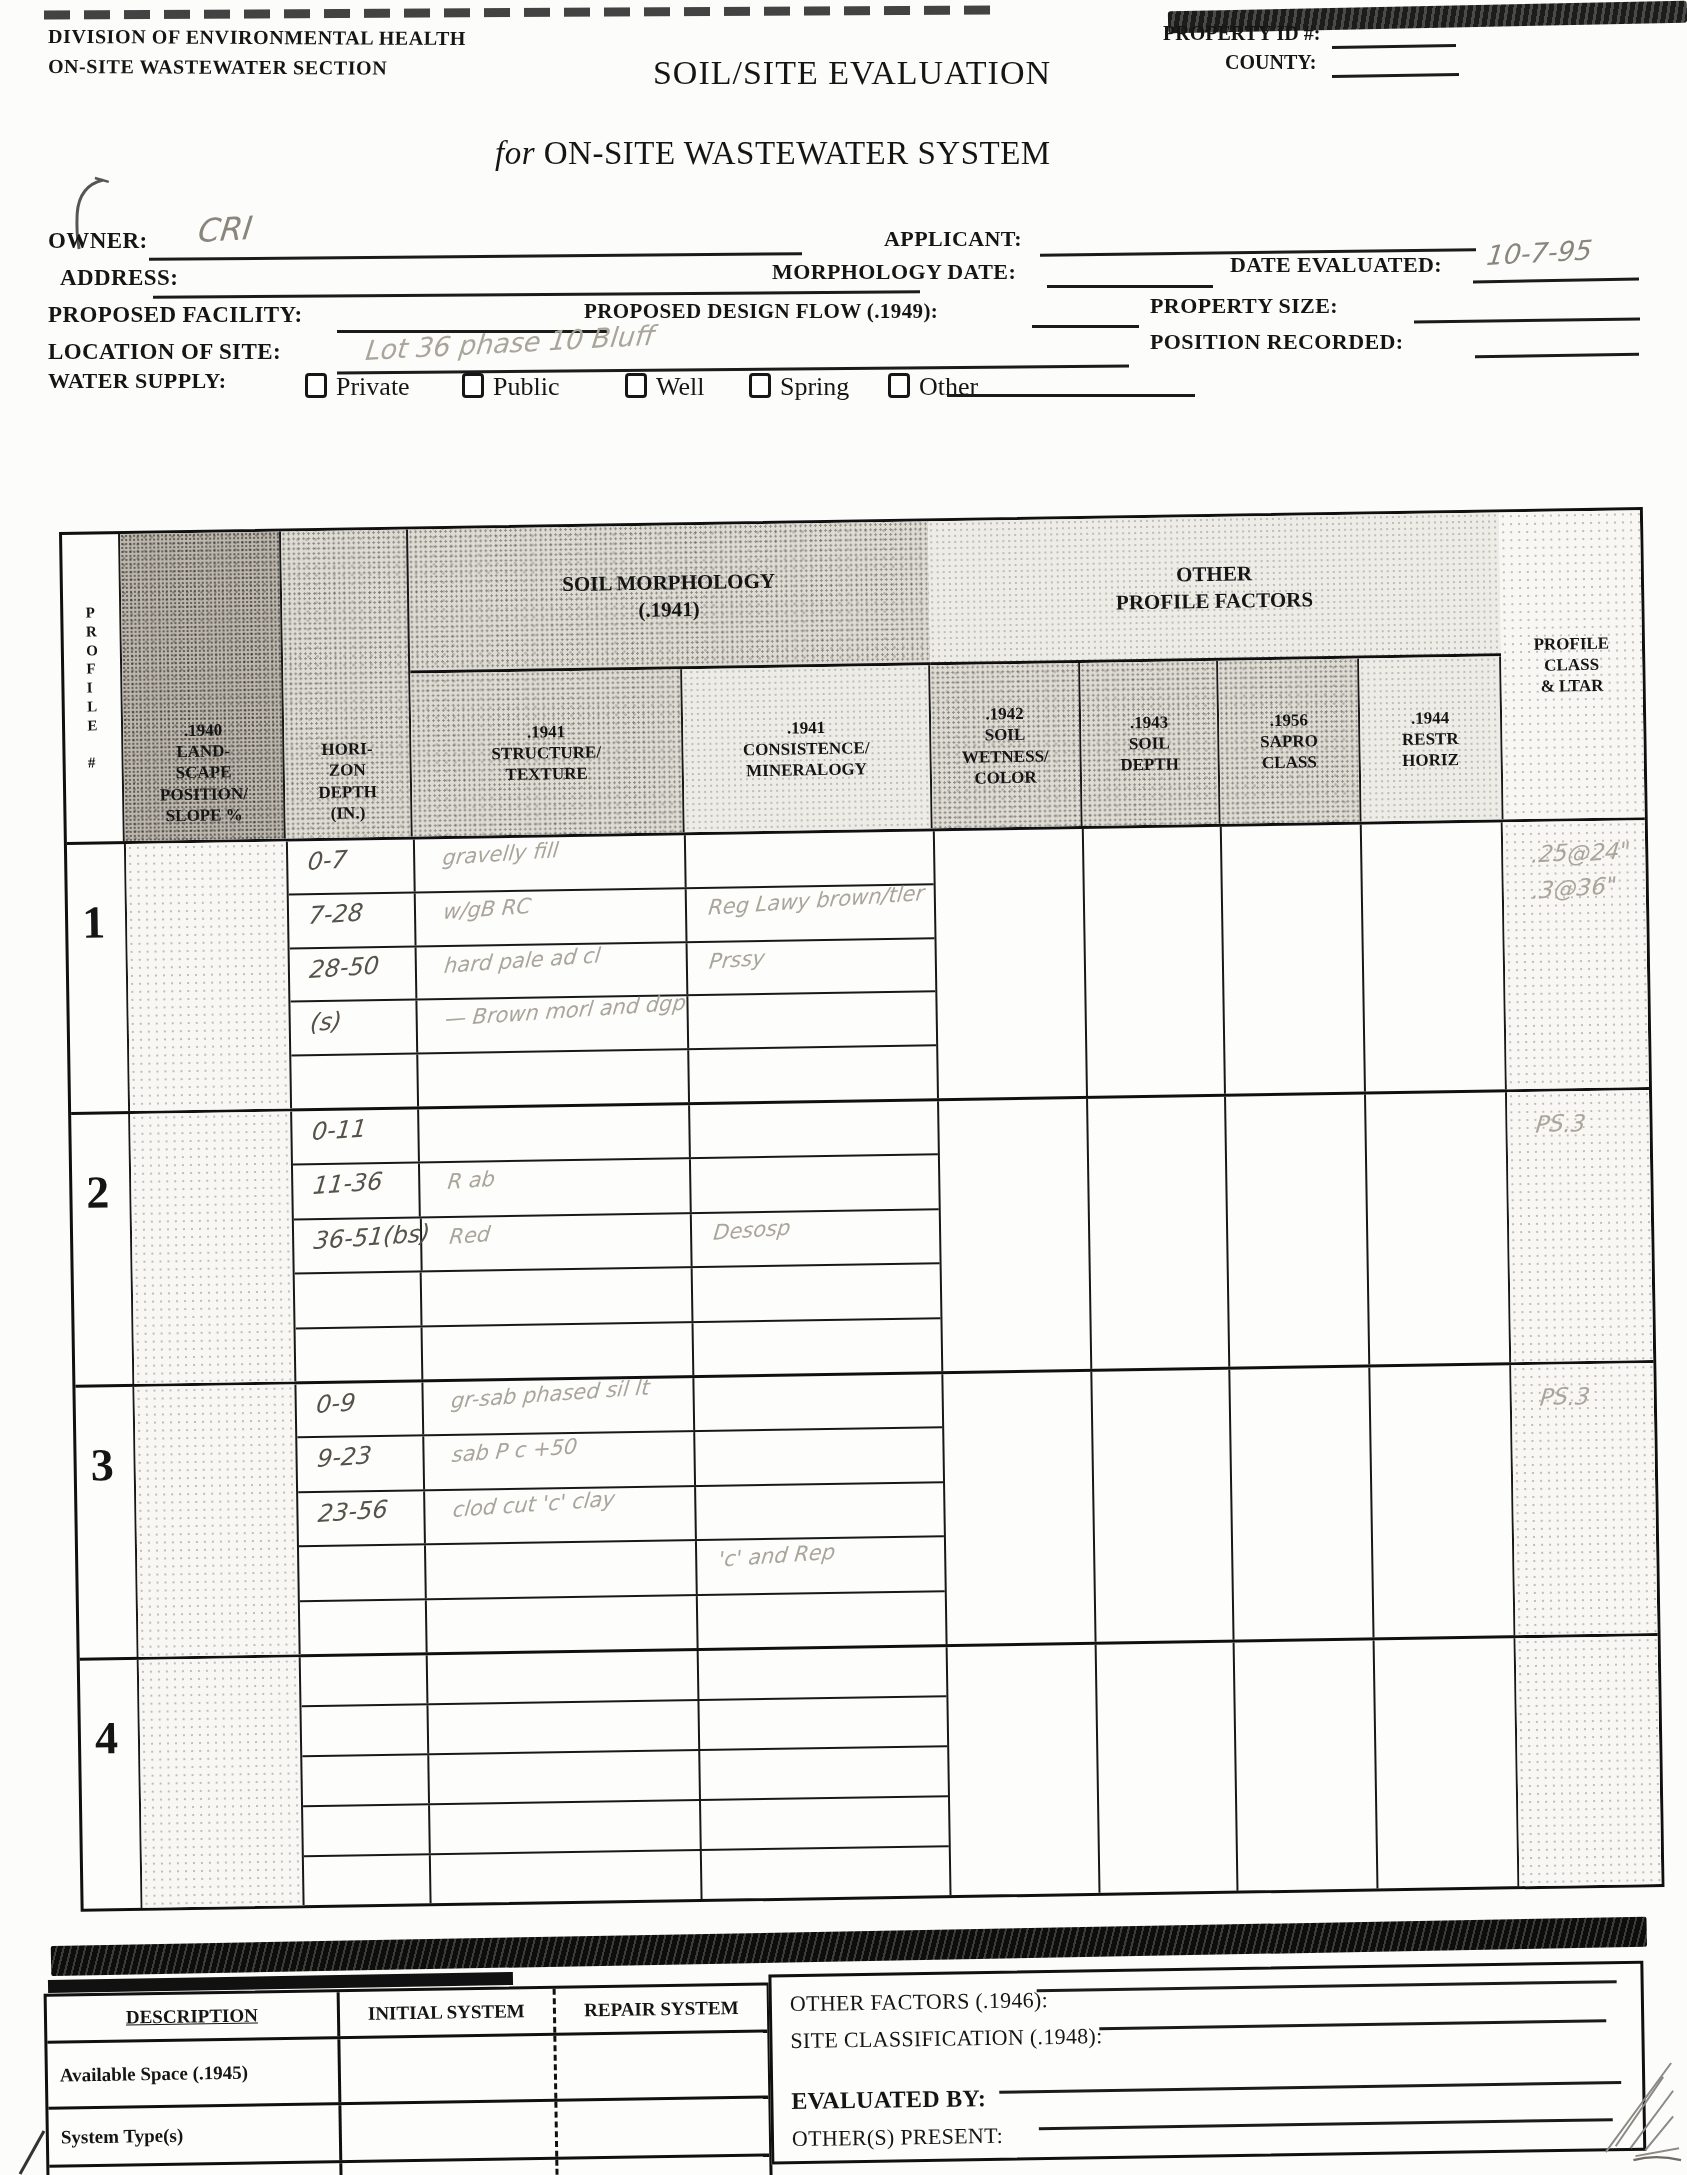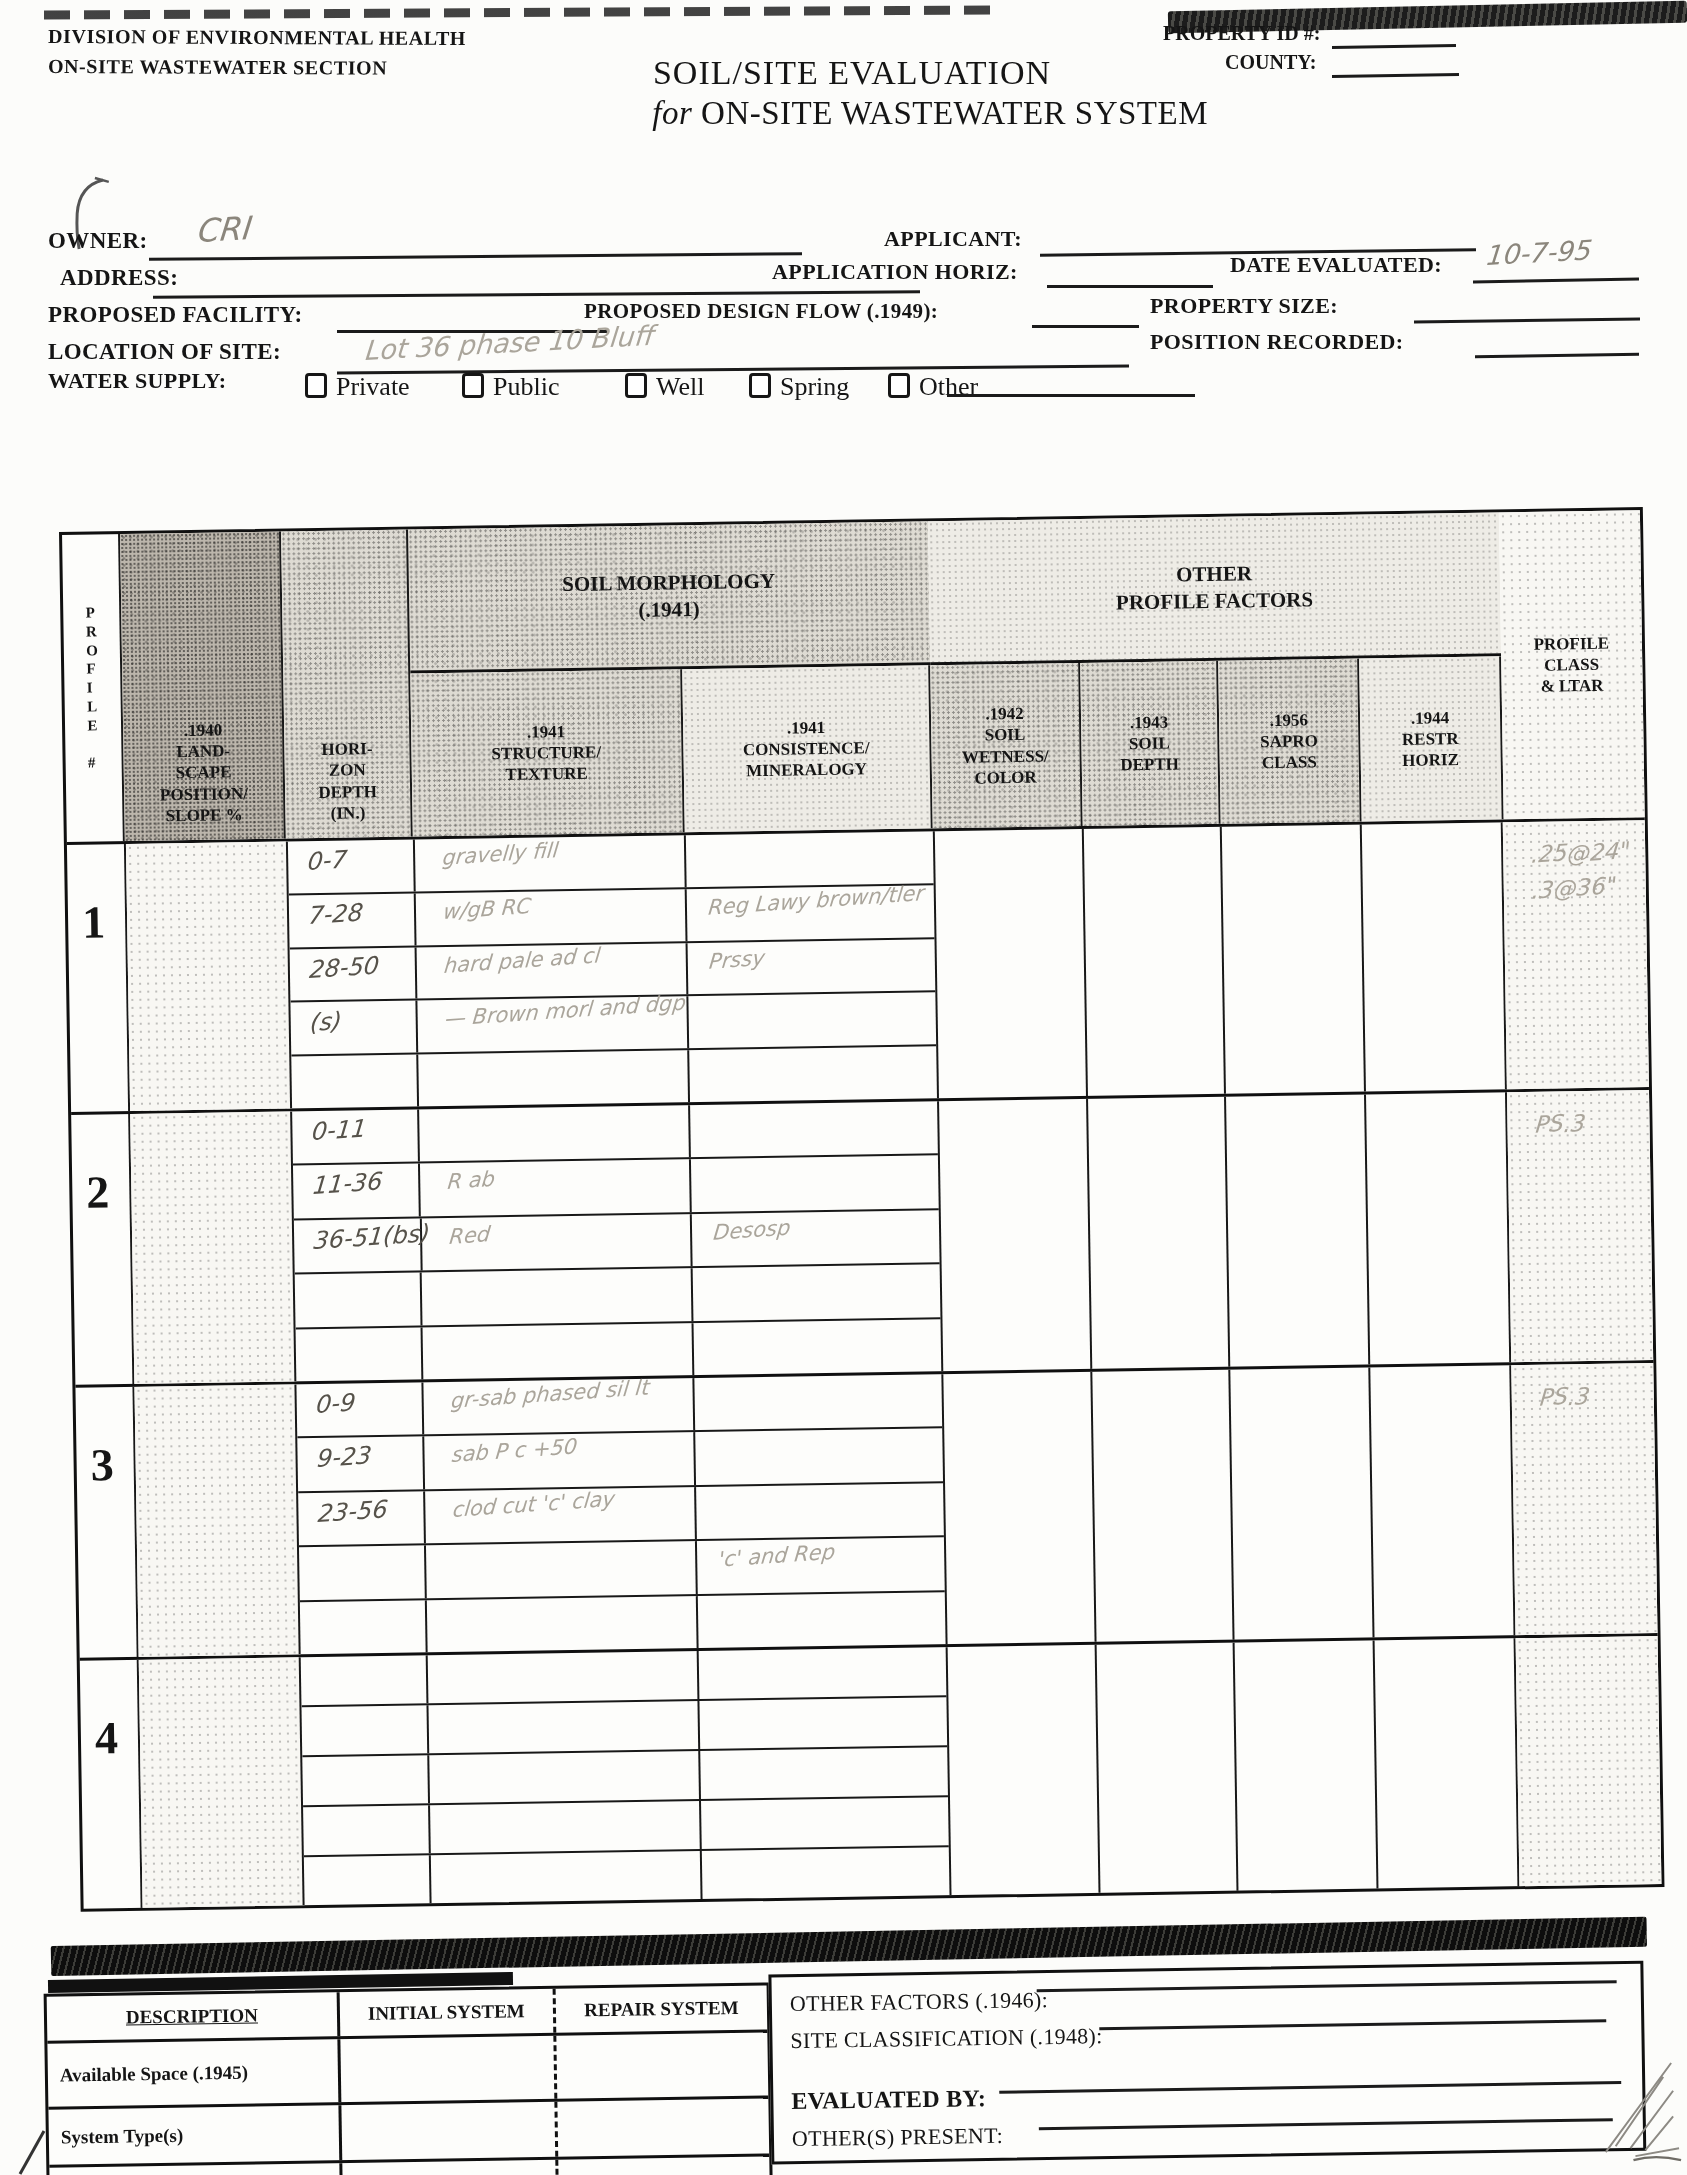--- a/index.html
+++ b/index.html
@@ -9,21 +9,21 @@
   .lbl{font-weight:700;letter-spacing:0.4px;white-space:nowrap;}
   .line{border-bottom:3px solid #1b1b1b;height:0;}
   .hw{font-family:"DejaVu Sans",sans-serif;font-style:italic;color:#a29d93;
       transform:rotate(-3deg) skewX(-10deg);transform-origin:left bottom;display:inline-block;white-space:nowrap;}
   .hw-depth{color:#56524a;font-size:24px;}
   .hw-faint{color:#aaa59b;font-size:21px;}
   .hw-mid{color:#8b867c;}
   
   .dept{font-size:20px;font-weight:700;letter-spacing:0.6px;line-height:1.5;transform:rotate(.3deg);}
   .title1{font-size:34px;letter-spacing:1px;text-align:center;}
-  .title2{font-size:33px;letter-spacing:0.5px;text-align:right;}
+  .title2{font-size:33px;letter-spacing:0.5px;text-align:left;margin-top:40px;}
   .pid-label{font-size:20px;font-weight:600;}
   
   .torn{background:repeating-linear-gradient(90deg,#222 0 26px,transparent 26px 40px);height:9px;opacity:.85;transform:rotate(-.3deg);}
   .smudge{background:repeating-linear-gradient(100deg,#1c1c1c 0 5px,#4a4a46 5px 8px);height:22px;transform:rotate(-1.2deg);border-radius:3px;}
   .band{background:repeating-linear-gradient(105deg,#0d0d0d 0 5px,#3c3c38 5px 7px);height:30px;transform:rotate(-1.05deg);transform-origin:left center;border-radius:2px;}
   .band2{background:#111;height:13px;transform:rotate(-1deg);}
   
   .cbrow{position:absolute;left:48px;width:1287px;height:34px;}
   .cblabel{font-size:22px;font-weight:700;letter-spacing:0.4px;}
   .opt{position:absolute;top:4px;white-space:nowrap;font-size:26px;}
@@ -132,21 +132,21 @@
   <div class="abs lbl" style="left:48px;top:228px;font-size:23px;">OWNER:</div>
   <div class="abs line" style="left:149px;top:255px;width:653px;transform:rotate(-.5deg);"></div>
   <div class="abs hw hw-mid" style="left:196px;top:212px;font-size:32px;">CRI</div>
 
   <div class="abs lbl" style="left:884px;top:226px;font-size:22px;font-weight:600;">APPLICANT:</div>
   <div class="abs line" style="left:1040px;top:251px;width:436px;transform:rotate(-.7deg);"></div>
 
   <div class="abs lbl" style="left:60px;top:265px;font-size:23px;">ADDRESS:</div>
   <div class="abs line" style="left:153px;top:293px;width:767px;transform:rotate(-.4deg);"></div>
 
-  <div class="abs lbl" style="left:772px;top:259px;font-size:22px;font-weight:600;">APPLICATION HORIZ:</div>
+  <div class="abs lbl" style="left:772px;top:259px;font-size:22px;font-weight:600;">MORPHOLOGY DATE:</div>
   <div class="abs line" style="left:1047px;top:285px;width:166px;"></div>
 
   <div class="abs lbl" style="left:1230px;top:252px;font-size:22px;font-weight:600;">DATE EVALUATED:</div>
   <div class="abs line" style="left:1473px;top:279px;width:166px;transform:rotate(-1deg);"></div>
   <div class="abs hw hw-mid" style="left:1485px;top:240px;font-size:27px;">10-7-95</div>
 
   <div class="abs lbl" style="left:48px;top:302px;font-size:23px;">PROPOSED FACILITY:</div>
   <div class="abs line" style="left:337px;top:330px;width:272px;"></div>
 
   <div class="abs lbl" style="left:584px;top:299px;font-size:21px;font-weight:600;">PROPOSED DESIGN FLOW (.1949):</div>

